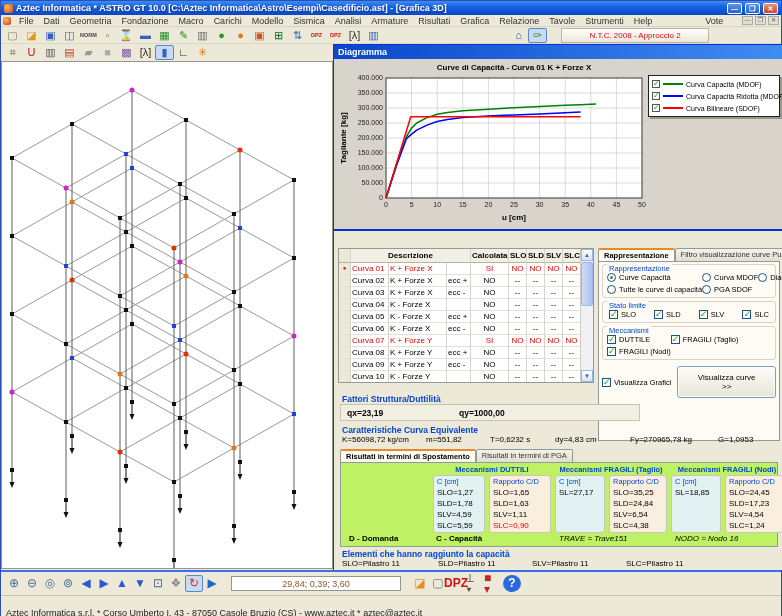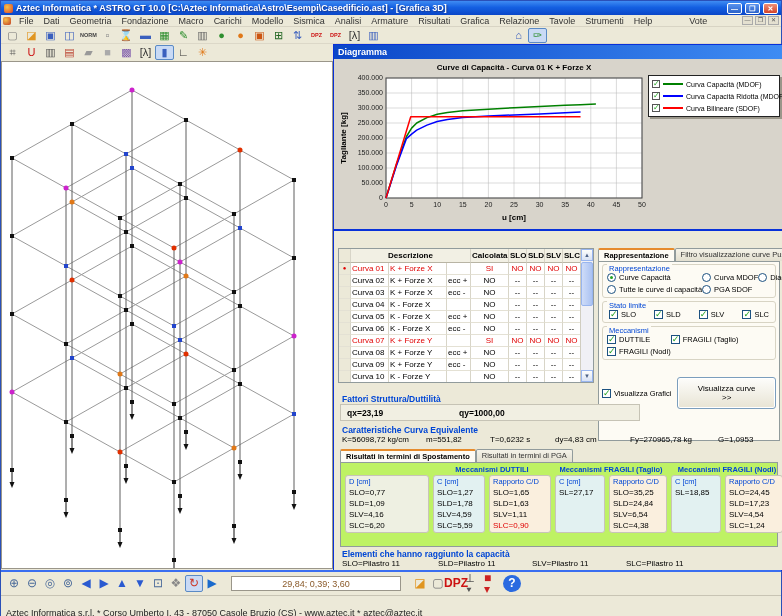--- a/index.html
+++ b/index.html
@@ -13,21 +13,21 @@
   .appicon{width:9px;height:9px;border-radius:2px;background:radial-gradient(circle at 35% 35%,#f6c14a,#d8442a);flex:none}
   .titletext{flex:1;white-space:nowrap;overflow:hidden;text-overflow:ellipsis;text-shadow:1px 1px 1px #1a3b8f}
   .winbtn{width:15px;height:11px;border:1px solid #fff;border-radius:2px;font-size:7px;line-height:9px;text-align:center;
     background:linear-gradient(#5a93ee,#2b62c8);color:#fff;flex:none}
   .winbtn.close{background:linear-gradient(#ef9076,#d2432a)}
 
   
   .menubar{position:absolute;left:0;top:14px;width:100%;height:12px;display:flex;align-items:center;background:#ece9d8;border-bottom:1px solid #d8d4c4;padding:0 2px;gap:1px}
   .menuicon{width:8px;height:8px;border-radius:2px;background:radial-gradient(circle at 35% 35%,#f6c14a,#c23a20);margin-right:2px}
   .mitem{padding:0 5px;color:#333}
-  .mitem.vote{margin-left:26px}
+  .mitem.vote{margin-left:42px}
   .menuspacer{flex:1}
   .mdi-ctrl{width:11px;height:9px;border:1px solid #aaa;background:#e4e0d0;color:#555;font-size:6px;line-height:7px;text-align:center;margin-left:1px}
 
   
   .toolbar{position:absolute;left:0;width:100%;display:flex;align-items:center;background:#ece9d8;padding:0 2px}
   .toolbar.t1{top:26px;height:17px;border-bottom:1px solid #dcd8c8}
   .toolbar.t2{top:43px;height:17px;width:332px}
   .tgroup{display:flex;align-items:flex-start}
   .tbtn{width:19px;height:15px;display:flex;align-items:center;justify-content:center;border:1px solid transparent;border-radius:2px;flex:none}
   .tbtn .glyph{font-size:11px;line-height:11px}
@@ -90,21 +90,21 @@
   .ppanel{position:absolute;left:0;right:0;top:13px;bottom:0;border:1px solid #919b9c;background:#fdfbf4;padding:2px 3px}
   .grp{border:1px solid #d8d4c4;border-radius:3px;position:relative;margin-bottom:3px;padding:7px 4px 2px 4px}
   .grp .grplab{position:absolute;top:-1px;left:4px;background:#fdfbf4;color:#0046d5;font-size:7.5px;padding:0 2px}
   .optrow{display:flex;align-items:center;gap:3px;height:11px;font-size:7.5px;white-space:nowrap}
   .rb{width:9px;height:9px;border:1px solid #1d5281;border-radius:50%;background:#fff;position:relative;flex:none}
   .rb.sel::after{content:"";position:absolute;left:2px;top:2px;width:3px;height:3px;border-radius:50%;background:#21a121}
   .cb{width:9px;height:9px;border:1px solid #1d5281;background:#fff;position:relative;flex:none}
   .cb::after{content:"✓";position:absolute;left:0;top:-2px;font-size:9px;color:#21a121}
   .twocol{display:grid;grid-template-columns:1fr 1fr 1fr;row-gap:1px}
   .staterow{display:flex;gap:4px;justify-content:space-between;padding:0 2px}
-  .bottomrow{display:flex;align-items:center;gap:6px;margin-top:17px}
+  .bottomrow{display:flex;align-items:center;gap:6px;margin-top:6px}
   .xpbtn{margin-left:auto;border:1px solid #7b9ebd;border-radius:3px;background:linear-gradient(#fdfdfb,#e8e4d4);
     font-size:8px;padding:6px 14px;box-shadow:inset 0 0 0 1px #fff}
 
   .bluelab{color:#0046d5;font-weight:bold;font-size:8.5px;position:absolute}
   .fatbox{position:absolute;left:4px;top:158px;width:300px;height:17px;border:1px solid #c6c3b5;background:#f1efe2}
   .fatbox span{position:absolute;top:3px;font-weight:bold;font-size:8.5px}
   .carrow{position:absolute;left:4px;top:189px;right:2px;height:11px;font-size:8px}
   .carrow span{position:absolute;white-space:nowrap}
   .rtabs{position:absolute;left:4px;top:203px;display:flex;height:13px}
   .presults{position:absolute;left:4px;top:216px;right:2px;height:85px;border:1px solid #919b9c;background:#bef264}
@@ -238,20 +238,21 @@
     <span class="tsep"></span>
     <div class="tgroup" style="margin-left:120px">
 
     <span class="tbtn">
           <span class="glyph" style="color: rgb(58, 95, 190);">⌂</span>
         </span>
         <span class="tbtn pressed">
           <span class="glyph" style="color: rgb(47, 143, 47);">✑</span>
         </span>
       </div>
+    <span class="ntc">N.T.C. 2008 - Approccio 2</span>
   </div>
 
   <div class="toolbar t2">
     <div class="tgroup">
 
     <span class="tbtn">
           <span class="glyph" style="color: rgb(85, 85, 85);">⌗</span>
         </span>
         <span class="tbtn">
           <span class="glyph" style="color: rgb(204, 17, 17);">U</span>
@@ -800,29 +801,20 @@
       <div class="rtabs">
         <span class="ptab active">Risultati in termini di Spostamento</span>
         <span class="ptab">Risultati in termini di PGA</span>
       </div>
 
       <div class="presults">
         <span class="rgtitle" style="left:92px;width:118px">Meccanismi DUTTILI</span>
         <span class="rgtitle" style="left:214px;width:112px">Meccanismi FRAGILI (Taglio)</span>
         <span class="rgtitle" style="left:330px;width:112px">Meccanismi FRAGILI (Nodi)</span>
 
-        <div class="rbox bg-d" style="left:4px;top:12px;width:84px">
-          <div class="rb-h">D [cm]</div>
-          <div>
-              <div class="rv">SLO=0,77</div>
-              <div class="rv">SLD=1,09</div>
-              <div class="rv">SLV=4,16</div>
-              <div class="rv">SLC=6,20</div>
-            </div>
-        </div>
 
         <div class="rbox bg-c" style="left:92px;top:12px;width:52px">
           <div class="rb-h">C [cm]</div>
           <div>
               <div class="rv">SLO=1,27</div>
               <div class="rv">SLD=1,78</div>
               <div class="rv">SLV=4,59</div>
               <div class="rv">SLC=5,59</div>
             </div>
         </div>
@@ -861,20 +853,26 @@
         <div class="rbox bg-r" style="left:384px;top:12px;width:58px">
           <div class="rb-h">Rapporto C/D</div>
           <div>
               <div class="rv">SLO=24,45</div>
               <div class="rv">SLD=17,23</div>
               <div class="rv">SLV=4,54</div>
               <div class="rv">SLC=1,24</div>
             </div>
         </div>
 
+        <div class="rleg">
+          <span class="bold" style="left:8px">D - Domanda</span>
+          <span class="bold" style="left:95px">C - Capacità</span>
+          <span class="ital" style="left:218px">TRAVE = Trave151</span>
+          <span class="ital" style="left:334px">NODO = Nodo 16</span>
+        </div>
       </div>
 
       <span class="bluelab" style="left:6px;top:303px">Elementi che hanno raggiunto la capacità</span>
       <div class="elerow">
         <span style="left:2px">SLO=Pilastro 11</span>
         <span style="left:98px">SLD=Pilastro 11</span>
         <span style="left:192px">SLV=Pilastro 11</span>
         <span style="left:286px">SLC=Pilastro 11</span>
       </div>
 

